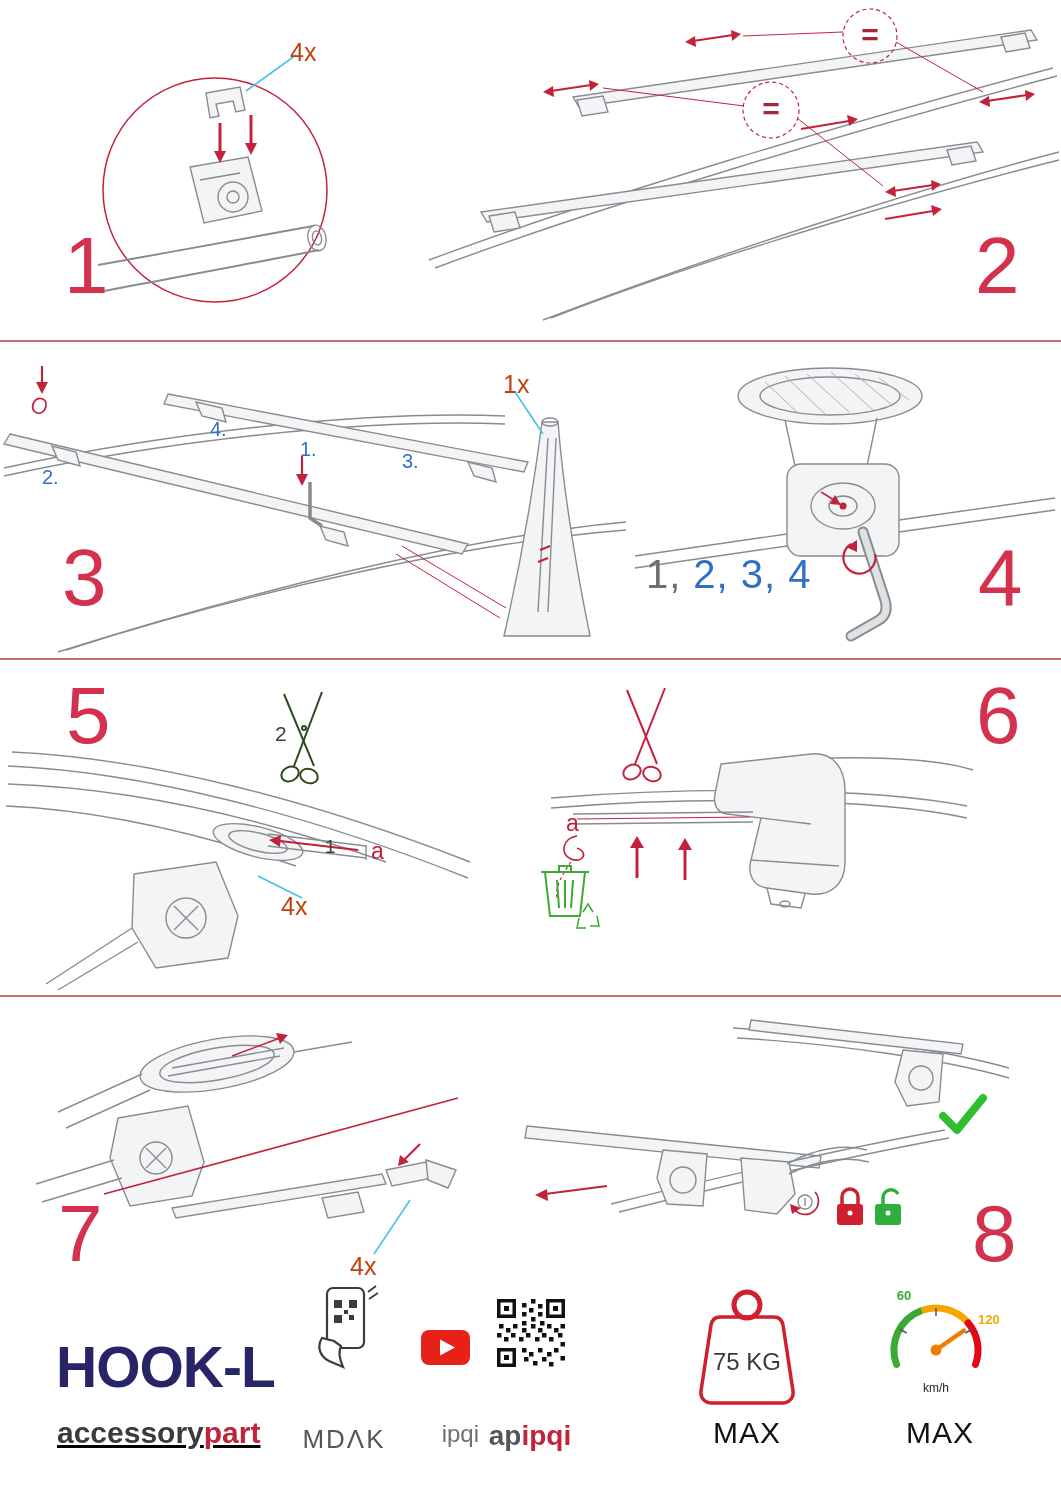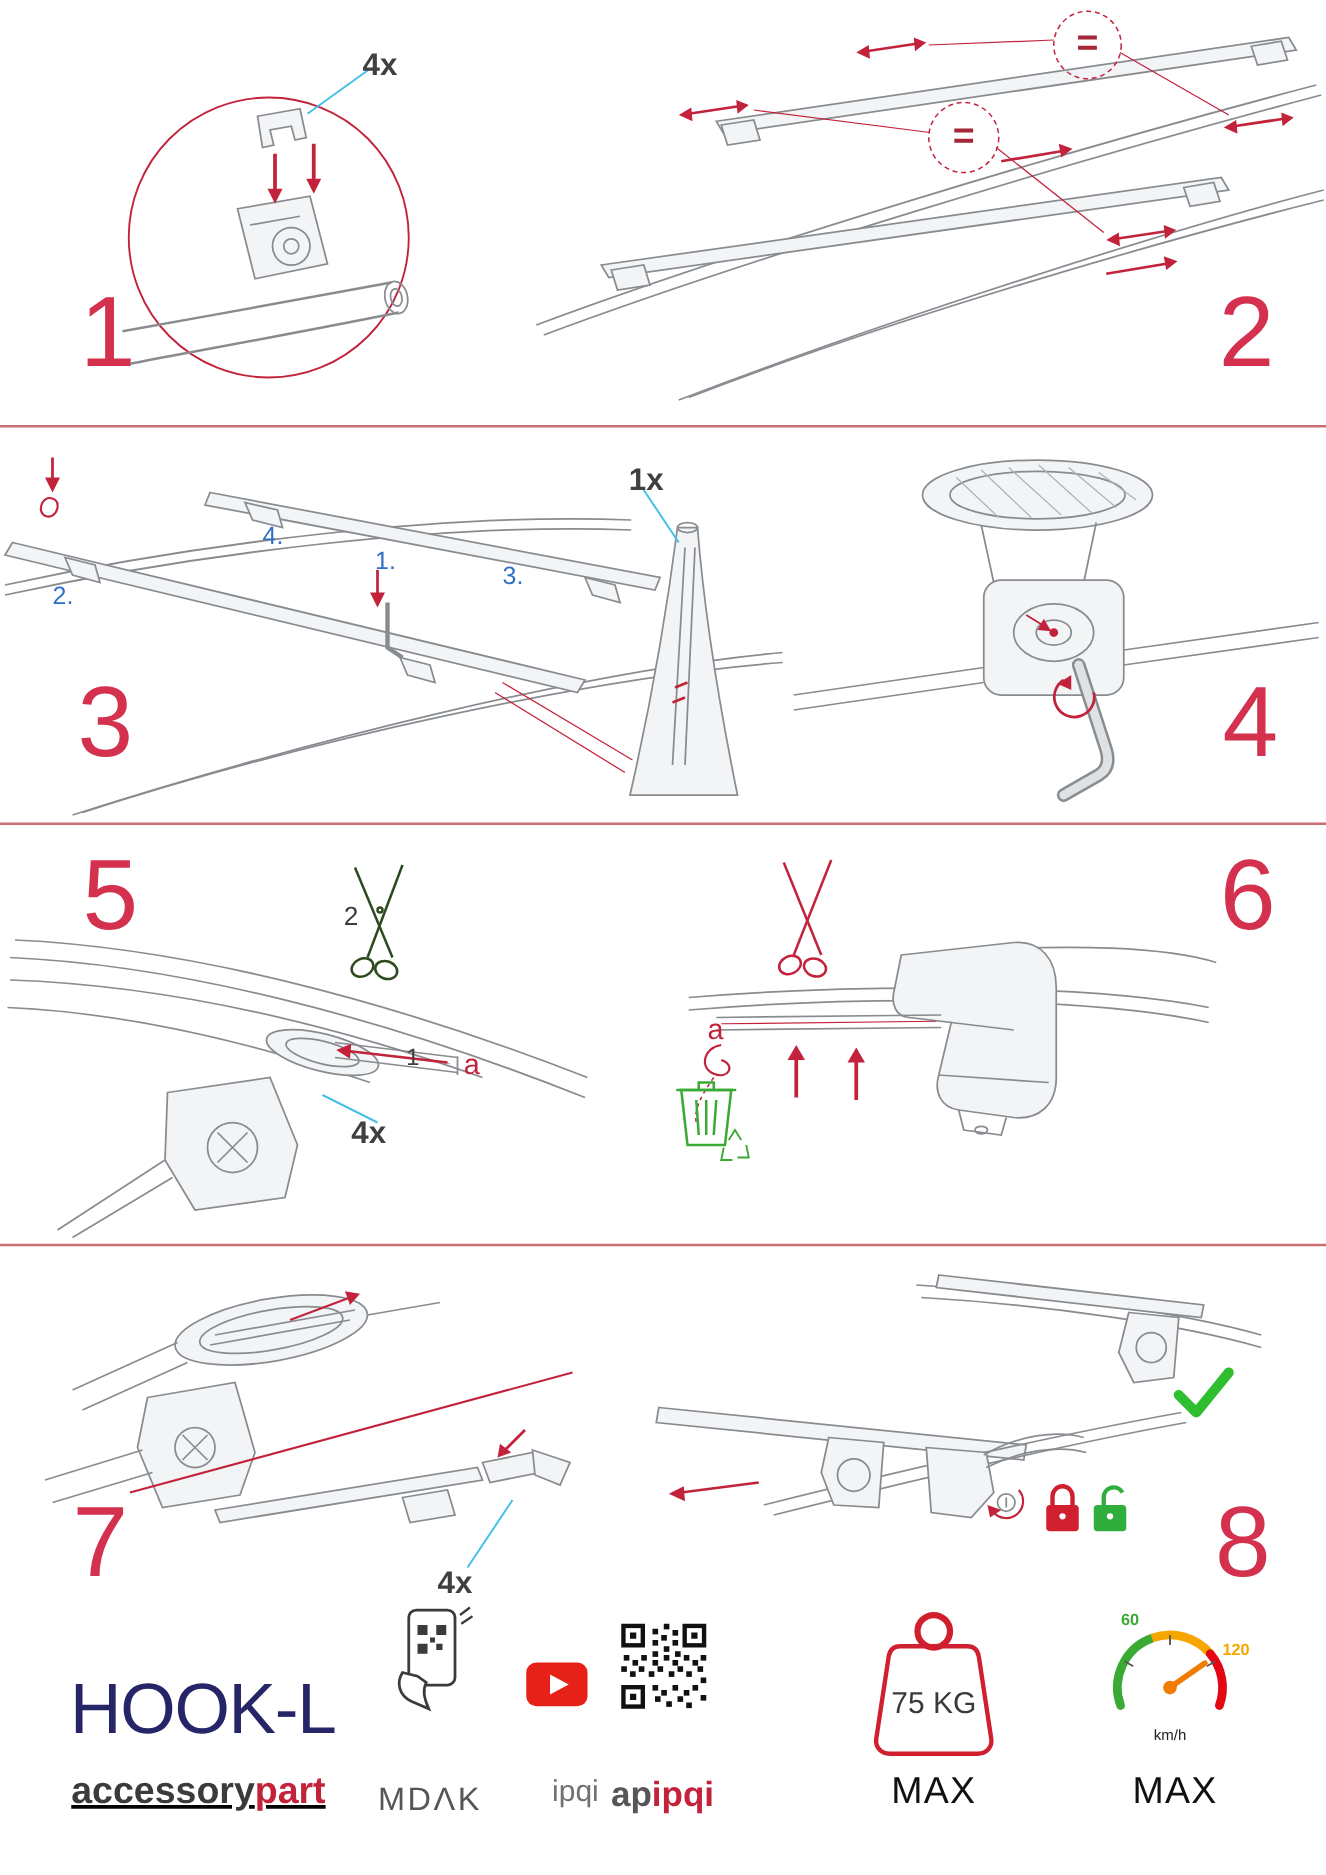--- a/index.html
+++ b/index.html
@@ -3,21 +3,21 @@
 <meta charset="utf-8">
 <style>
   * { margin:0; padding:0; box-sizing:border-box; }
   html,body { background:#ffffff; }
   body { font-family:"Liberation Sans", sans-serif; }
   #page { position:relative; width:1061px; height:1500px; background:#fff; overflow:hidden; }
 
   .divider { position:absolute; left:0; width:1061px; height:2px; background:#c96f76; }
 
   .num { position:absolute; font-size:80px; line-height:1; color:#d4314e; font-weight:400; }
-  .cyan { position:absolute; color:#404040; font-size:25px; font-weight:700; }
+  .cyan { position:absolute; color:#c2410c; font-size:25px; font-weight:400; }
   .bluem { position:absolute; color:#2f6fc4; font-size:20px; }
   .darkm { position:absolute; color:#3c3c3c; font-size:20px; }
   .redm { position:absolute; color:#c2233b; font-size:23px; }
   .equals { position:absolute; color:#a42837; font-size:30px; font-weight:700; width:28px; text-align:center; }
 
   .seq { position:absolute; font-size:40px; letter-spacing:1px; }
   .seq .done { color:#6d6e71; }
   .seq .next { color:#2f6fc4; margin-left:12px; }
 
   svg.illus, svg.icon { position:absolute; overflow:visible; }
@@ -45,21 +45,21 @@
   .keyin  { stroke:#dfe2e4; stroke-width:7;  fill:none; stroke-linecap:round; }
   .lockr { fill:#d01f2e; } .lockr-sh { stroke:#d01f2e; stroke-width:3.5; fill:none; }
   .lockg { fill:#2fae3e; } .lockg-sh { stroke:#2fae3e; stroke-width:3.5; fill:none; }
   .ph { stroke:#3b3b3d; stroke-width:2.2; fill:#fff; }
   .phl { stroke:#3b3b3d; stroke-width:1.8; fill:none; }
   .dk { fill:#3b3b3d; }
   .qrm { fill:#111; }
   .wred { stroke:#d01f2e; fill:none; }
 
   
-  .product { position:absolute; left:56px; top:1334px; font-size:57px; font-weight:400; letter-spacing:-1px; color:#252567; }
+  .product { position:absolute; left:56px; top:1334px; font-size:57px; font-weight:700; letter-spacing:-1px; color:#252567; }
   .brand { position:absolute; left:57px; top:1416px; font-size:30px; font-weight:700;text-decoration:underline; }
   .brand .b1 { color:#3b3b3d; } .brand .b2 { color:#c2233b; }
   .logo-mdak { position:absolute; left:292px; top:1424px; width:104px; text-align:center; font-size:26px; font-weight:400; letter-spacing:2px; color:#565658; }
   .logo-ipqi { position:absolute; left:405px; top:1420px; width:74px; text-align:right; font-size:24px; color:#6f7173; }
   .logo-ap { position:absolute; left:476px; top:1420px; width:108px; text-align:center; font-size:28px; font-weight:600; }
   .logo-ap .b1 { color:#565658; } .logo-ap .b2 { color:#c2233b; }
   .maxlabel { position:absolute; top:1416px; font-size:30px; letter-spacing:1px; color:#111; text-align:center; }
 </style>
 </head>
 <body>
@@ -186,20 +186,23 @@
     <ellipse cx="208" cy="158" rx="32" ry="23" class="g1"></ellipse>
     <ellipse cx="208" cy="158" rx="14" ry="10" class="g1"></ellipse>
     <circle cx="208" cy="158" r="3.5" class="rf"></circle>
     <line x1="186" y1="144" x2="199" y2="152" class="r15"></line>
     <polygon points="206,157 195,156 200,147" class="rf"></polygon>
     <path d="M228,184 L250,252 Q254,266 244,272 L216,288" class="keyout"></path>
     <path d="M228,184 L250,252 Q254,266 244,272 L216,288" class="keyin"></path>
     <path d="M240,206 A16,16 0 1 1 216,196" class="r2"></path>
     <polygon points="211,199 222,192 222,204" class="rf"></polygon>
   </svg>
+  <div class="seq" style="left:646px;top:552px">
+    <span class="done">1,</span><span class="next">2, 3, 4</span>
+  </div>
 
   <svg class="illus" style="left:6px;top:666px;width:468px;height:325px" viewBox="0 0 468 325">
     <path d="M6,86 C140,92 300,132 464,196" class="g1"></path>
     <path d="M2,100 C136,106 296,146 462,212" class="g1"></path>
     <path d="M2,118 C120,122 250,150 380,196" class="g1"></path>
     <path d="M0,140 C90,144 190,166 290,200" class="g1"></path>
     <ellipse cx="252" cy="176" rx="46" ry="15" transform="rotate(14 252 176)" class="g1f"></ellipse>
     <ellipse cx="252" cy="176" rx="30" ry="9" transform="rotate(14 252 176)" class="g1"></ellipse>
     <path d="M262,168 L360,180" class="g1"></path>
     <path d="M262,180 L360,192" class="g1"></path>

